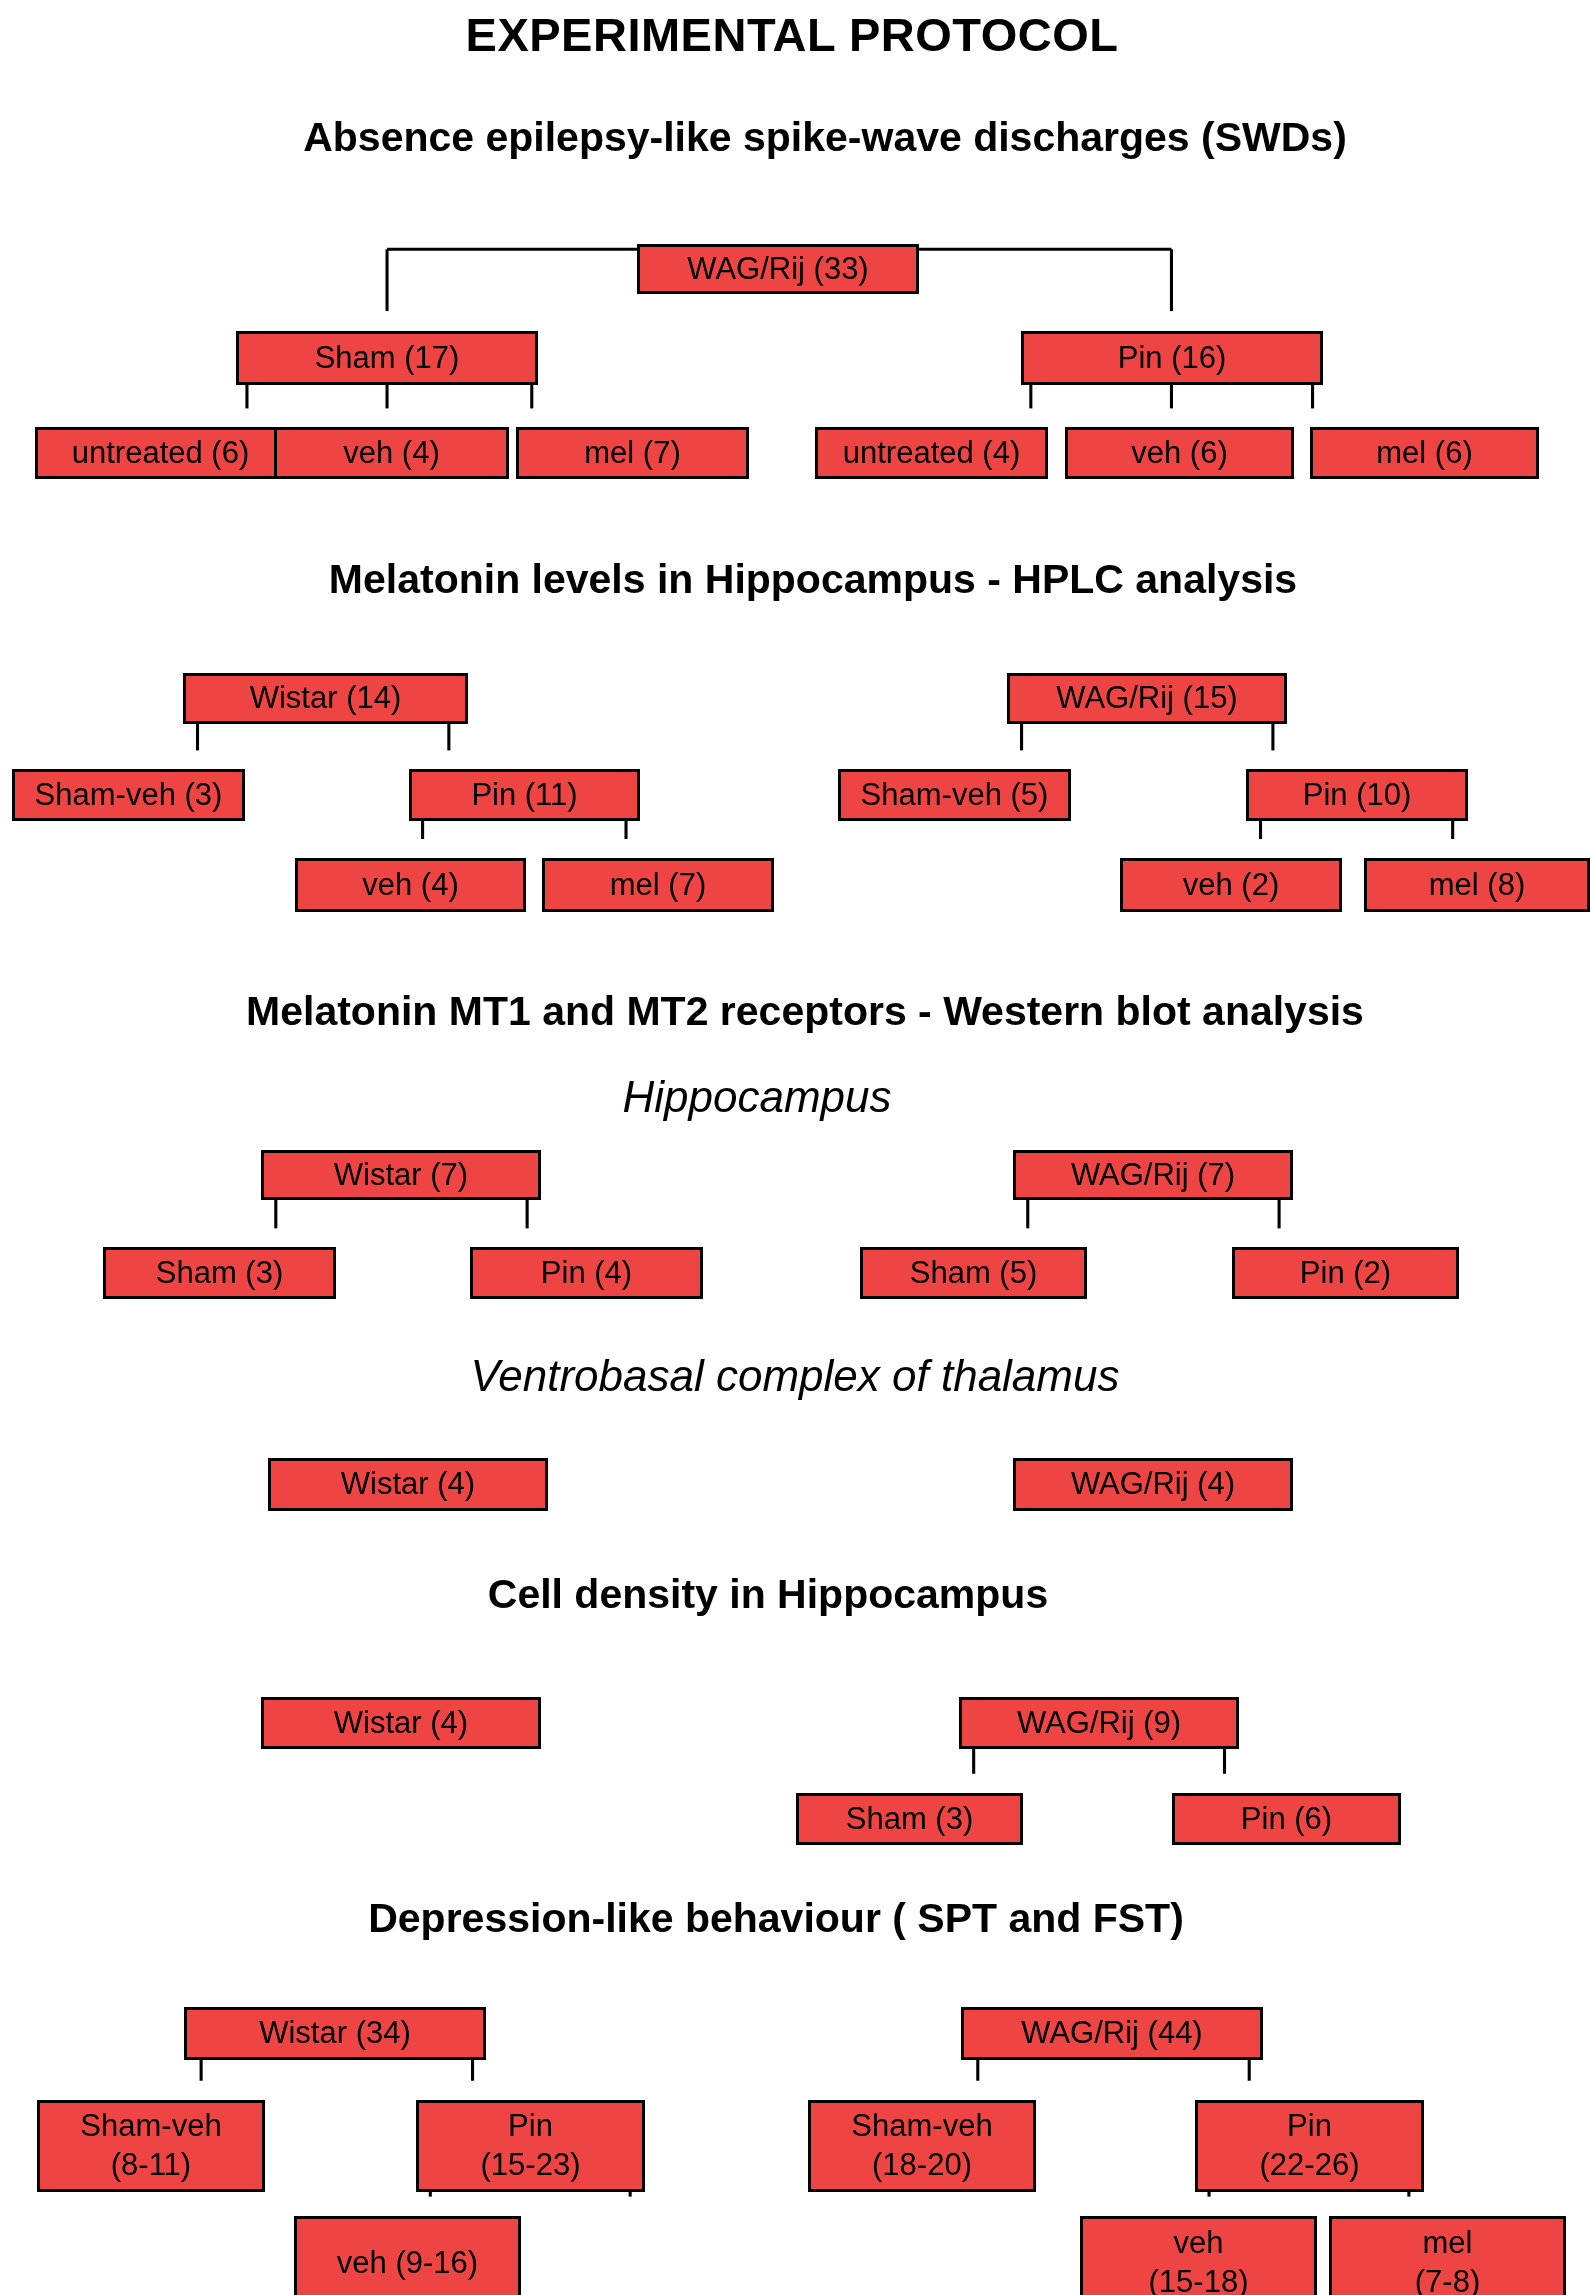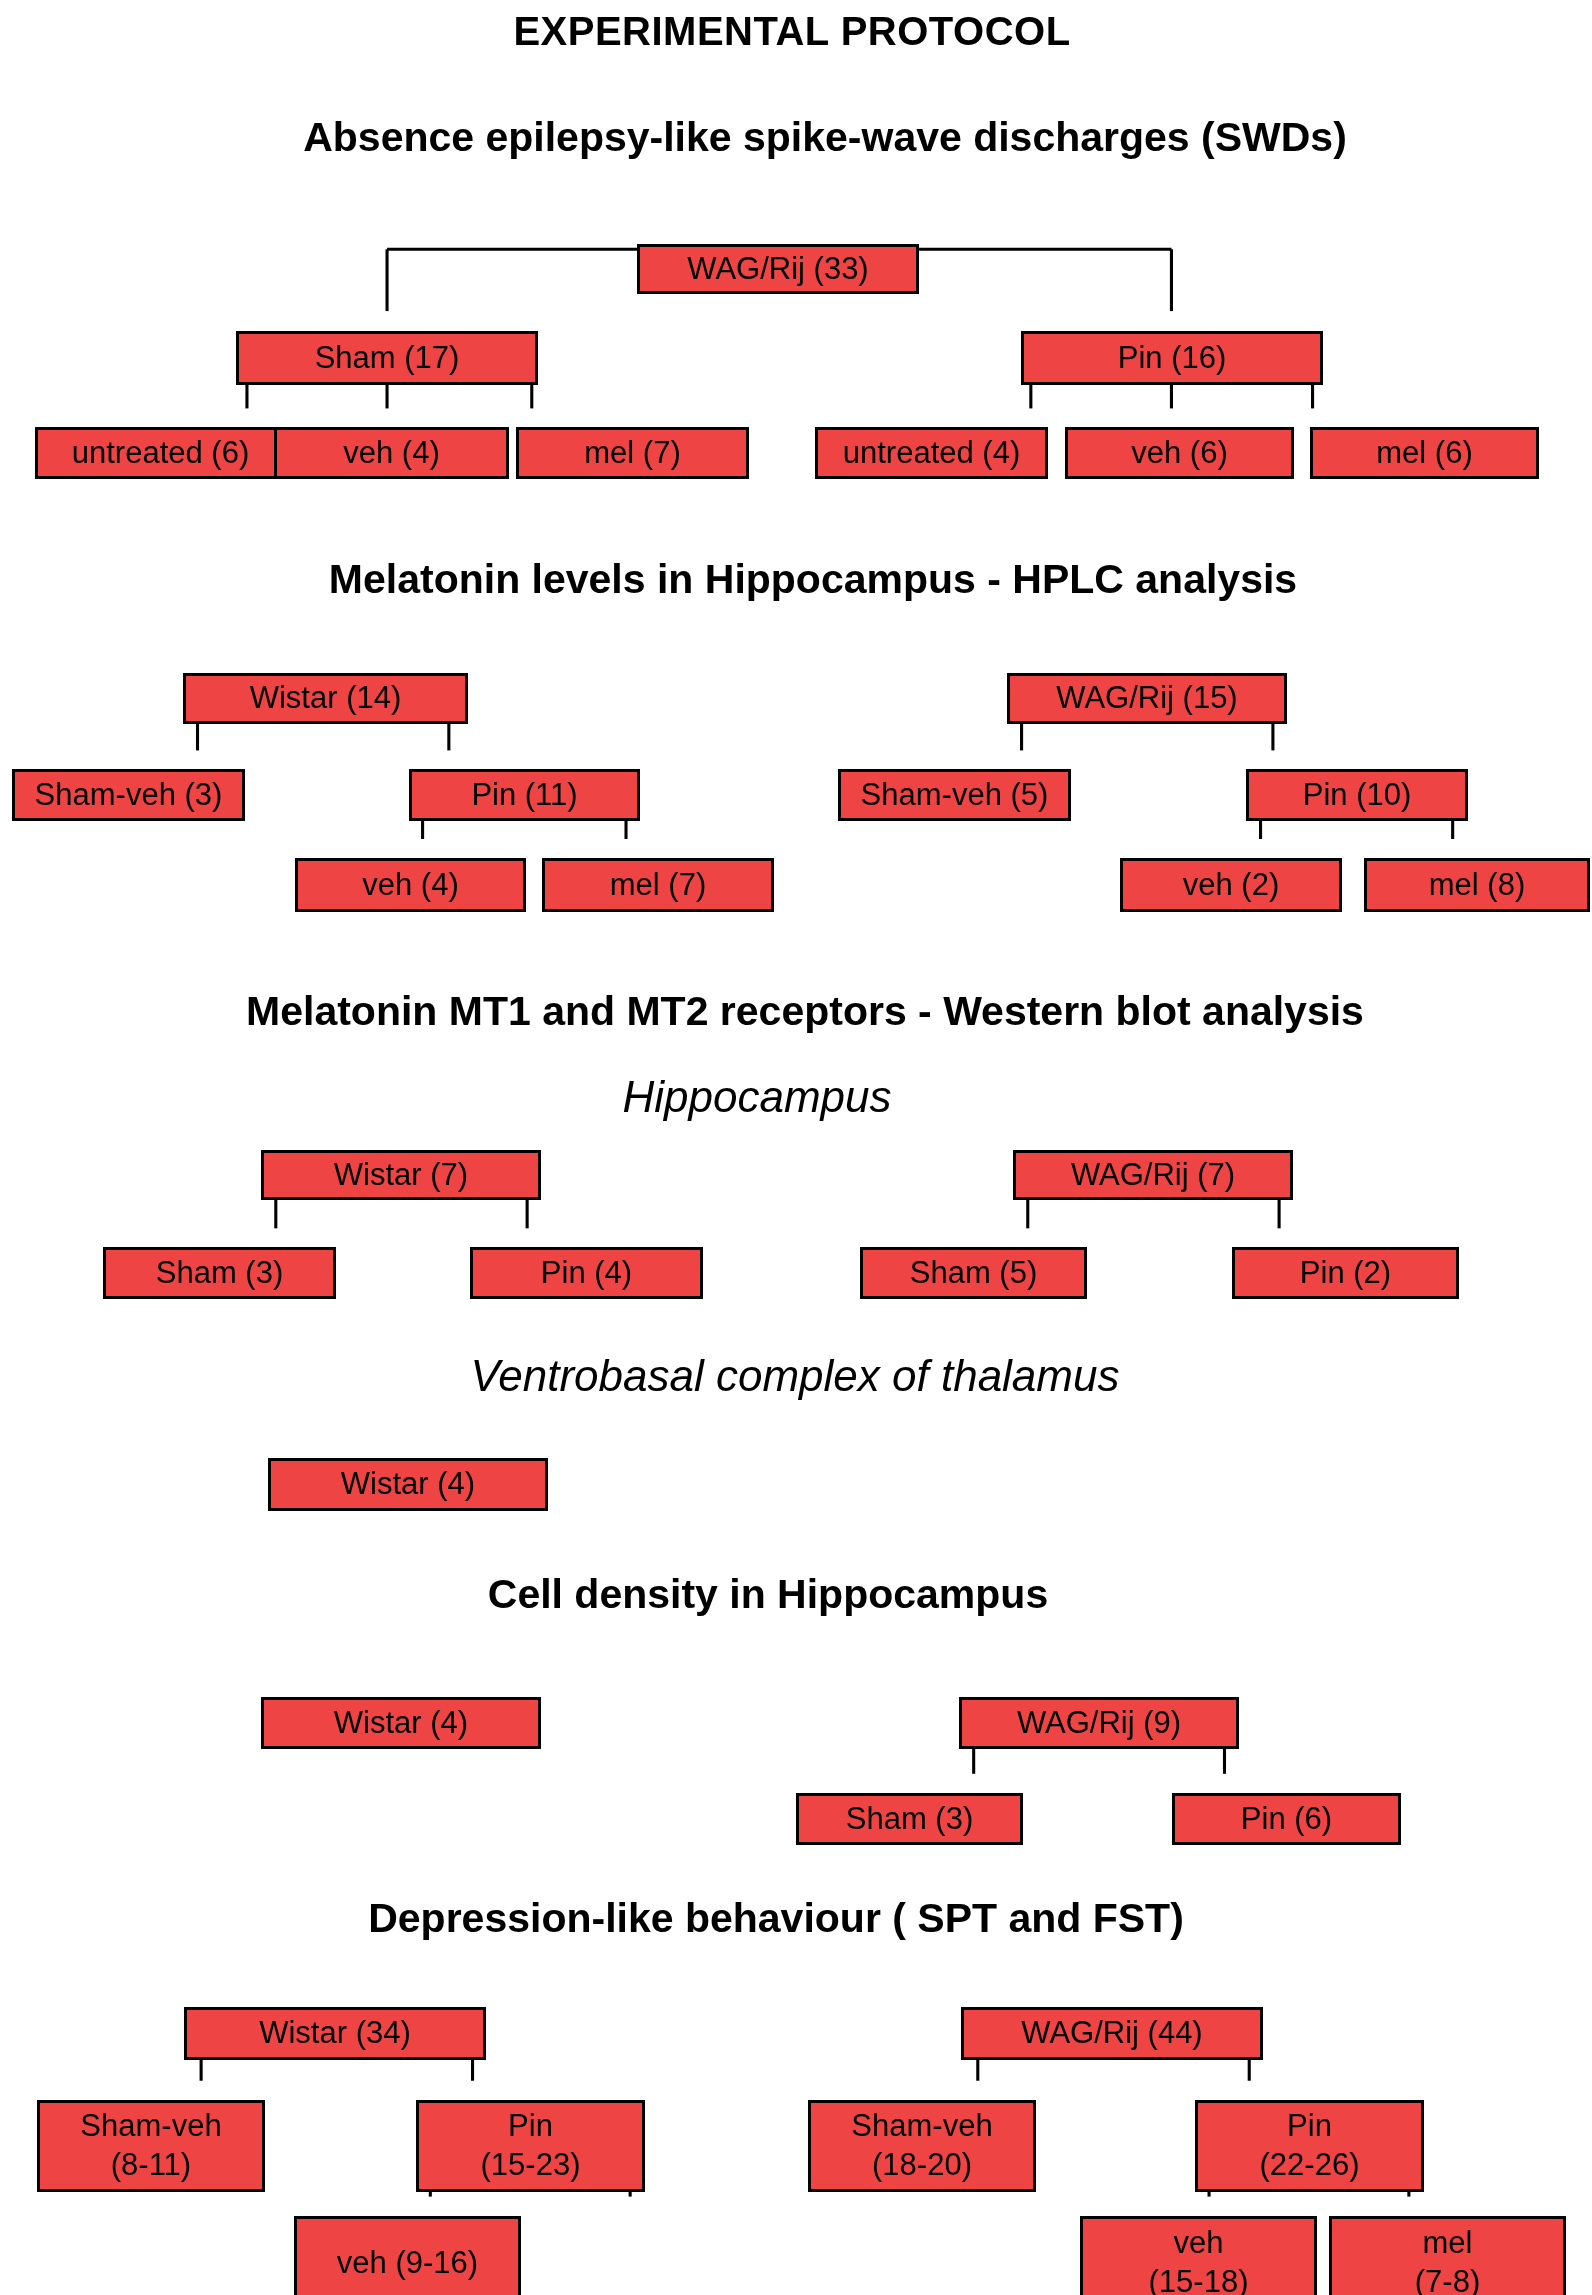--- a/index.html
+++ b/index.html
@@ -8,21 +8,21 @@
     width:1593px;height:2295px;
     background:#ffffff;
     font-family:"Liberation Sans","DejaVu Sans",sans-serif;
     color:#000000;
   }
   #wires{position:absolute;left:0;top:0;width:1593px;height:2295px;}
   .hdr{
     position:absolute;transform:translateX(-50%);
     font-weight:bold;font-size:41px;line-height:1.15;white-space:nowrap;
   }
-  .ttl{font-size:40px;letter-spacing:0.5px;}
+  .ttl{font-size:47px;letter-spacing:0.5px;}
   .sub{
     position:absolute;transform:translateX(-50%);
     font-style:italic;font-size:44px;line-height:1.15;white-space:nowrap;
   }
   .box{
     position:absolute;box-sizing:border-box;
     border:3.1px solid #000;background:#ef4444;
     display:flex;align-items:center;justify-content:center;
     font-size:31px;line-height:1.25;text-align:center;white-space:pre-line;margin-top:20px;
   }
@@ -105,20 +105,21 @@
   <div class="hdr" style="left:805px;top:988px">Melatonin MT1 and MT2 receptors - Western blot analysis</div>
   <div class="sub" style="left:757px;top:1072px">Hippocampus</div>
   <div class="box" style="left:261px;top:1130px;width:280px;height:50px">Wistar (7)</div>
   <div class="box" style="left:1013px;top:1130px;width:280px;height:50px">WAG/Rij (7)</div>
   <div class="box" style="left:103px;top:1227px;width:233px;height:52px">Sham (3)</div>
   <div class="box" style="left:470px;top:1227px;width:233px;height:52px">Pin (4)</div>
   <div class="box" style="left:860px;top:1227px;width:227px;height:52px">Sham (5)</div>
   <div class="box" style="left:1232px;top:1227px;width:227px;height:52px">Pin (2)</div>
   <div class="sub" style="left:795px;top:1351px">Ventrobasal complex of thalamus</div>
   <div class="box" style="left:268px;top:1438px;width:280px;height:53px">Wistar (4)</div>
+  <div class="box" style="left:1013px;top:1438px;width:280px;height:53px">WAG/Rij (4)</div>
 
   <div class="hdr" style="left:768px;top:1571px">Cell density in Hippocampus</div>
   <div class="box" style="left:261px;top:1677px;width:280px;height:52px">Wistar (4)</div>
   <div class="box" style="left:959px;top:1677px;width:280px;height:52px">WAG/Rij (9)</div>
   <div class="box" style="left:796px;top:1773px;width:227px;height:52px">Sham (3)</div>
   <div class="box" style="left:1172px;top:1773px;width:229px;height:52px">Pin (6)</div>
 
   <div class="hdr" style="left:776px;top:1895px">Depression-like behaviour ( SPT and FST)</div>
   <div class="box" style="left:184px;top:1987px;width:302px;height:53px">Wistar (34)</div>
   <div class="box" style="left:961px;top:1987px;width:302px;height:53px">WAG/Rij (44)</div>

